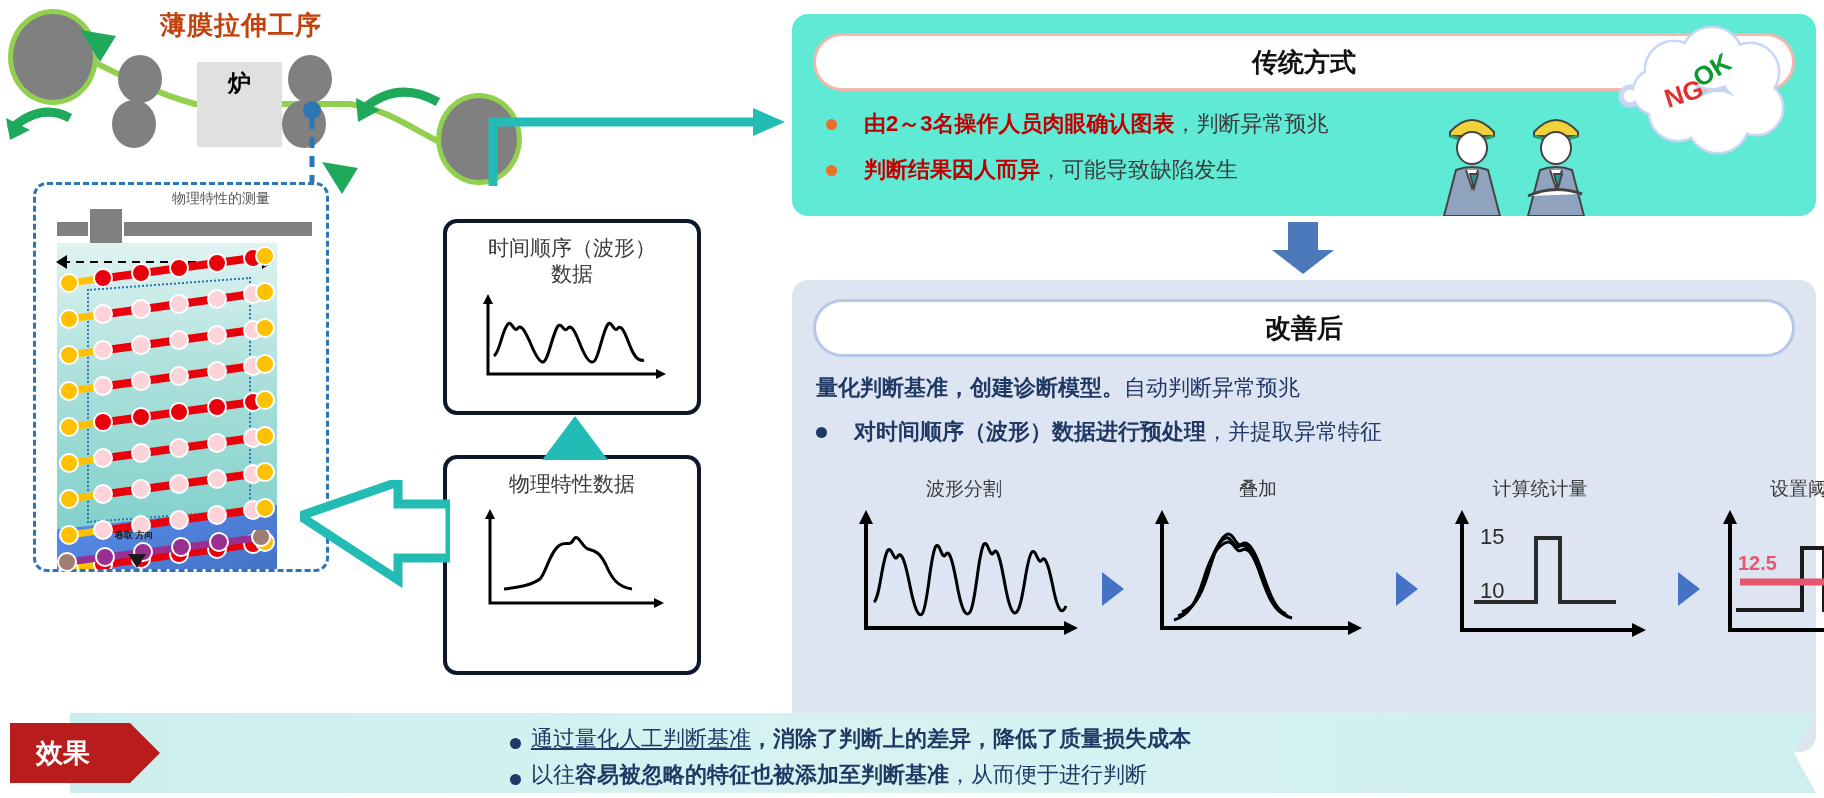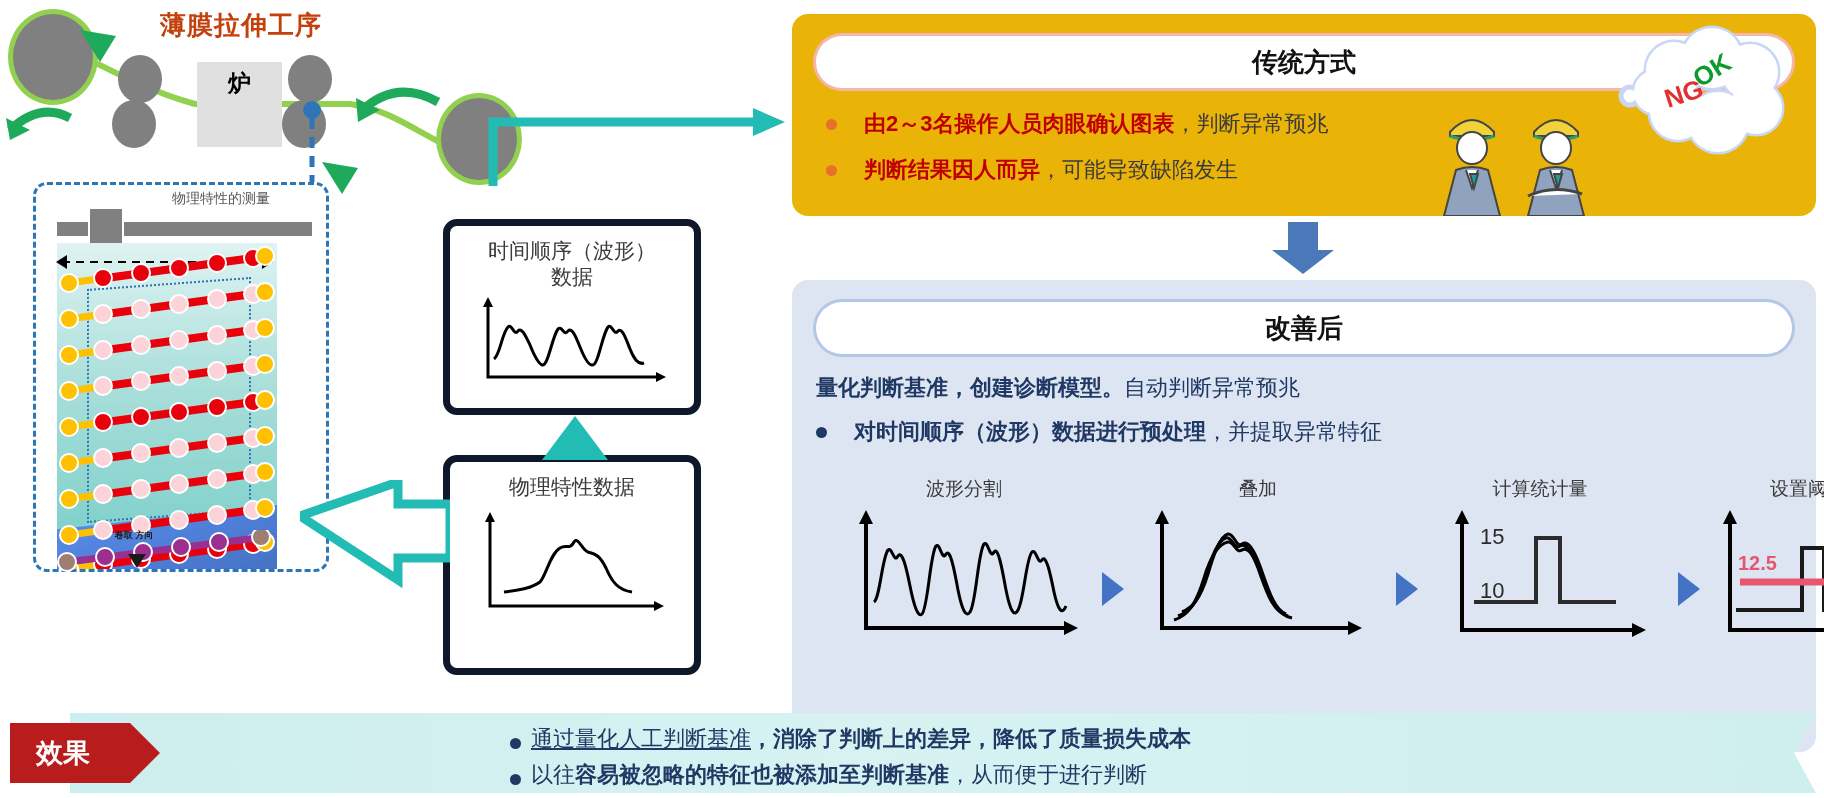--- a/index.html
+++ b/index.html
@@ -28,28 +28,28 @@
      background:linear-gradient(160deg,#5b8ff0 0%,#4472c4 100%);
      clip-path:polygon(0 38%,100% 0,100% 100%,0 100%);}
   #film-inner-dotted{left:87px;top:283px;width:160px;height:230px;border:2px dotted #2e75b6;
      transform:skewY(-4.2deg);}
   #dim-arrow{left:62px;top:261px;width:210px;height:2px;
      background:repeating-linear-gradient(90deg,#000 0 8px,transparent 8px 14px);}
   .dim-cap{position:absolute;width:0;height:0;border-top:7px solid transparent;border-bottom:7px solid transparent;}
   #wind-label{left:110px;top:531px;font-size:9px;color:#1a1a1a;line-height:1.05;text-align:center;width:48px;font-weight:bold;}
 
   
-  .data-card{background:#ffffff;border:7px solid #0f172a;border-radius:14px;box-sizing:border-box;
+  .data-card{background:#ffffff;border:4px solid #0f172a;border-radius:14px;box-sizing:border-box;
      display:flex;flex-direction:column;align-items:center;}
   #card-time{left:443px;top:219px;width:258px;height:196px;}
   #card-phys{left:443px;top:455px;width:258px;height:220px;}
   .card-title{font-size:21px;color:#3b3b3b;text-align:center;line-height:1.22;margin-top:12px;}
 
   
-  #panel-traditional{left:792px;top:14px;width:1024px;height:202px;background:#eab308;border-radius:16px;}
+  #panel-traditional{left:792px;top:14px;width:1024px;height:202px;background:#5eead4;border-radius:16px;}
   #panel-improved{left:792px;top:280px;width:1024px;height:472px;background:#dde5f2;border-radius:16px;}
   .pill{position:absolute;left:24px;width:976px;height:52px;background:#fff;border-radius:26px;
         display:flex;align-items:center;justify-content:center;font-size:26px;font-weight:bold;color:#111;}
   #pill-trad{top:22px;box-shadow:0 0 0 3px #f4b7ad;}
   #pill-imp{top:22px;box-shadow:0 0 0 3px #b4c7e7;}
 
   .bullet-row{position:absolute;display:flex;align-items:flex-start;font-size:22px;line-height:1.25;gap:17px;}
   .dot{width:11px;height:11px;border-radius:50%;margin-right:10px;margin-top:9px;flex:none;}
   .dot.orange{background:#e8702a;}
   .dot.navy{background:#1f3864;}

